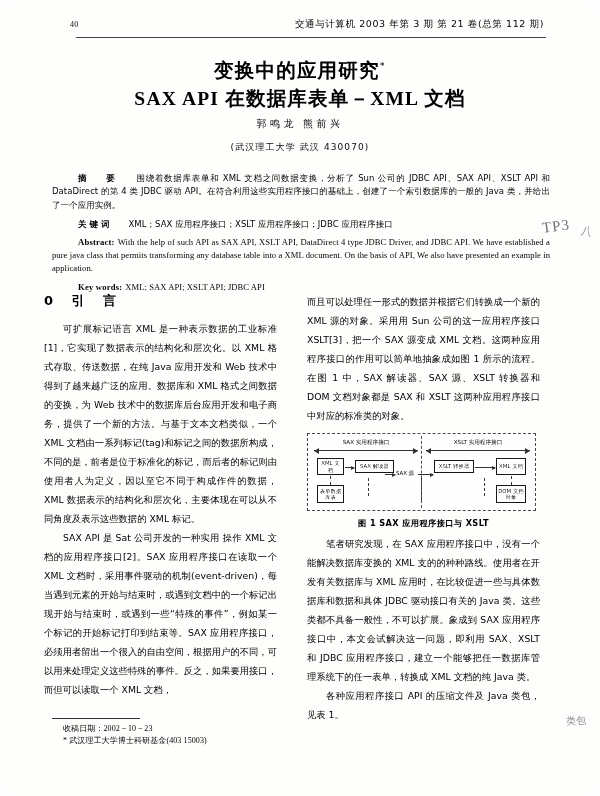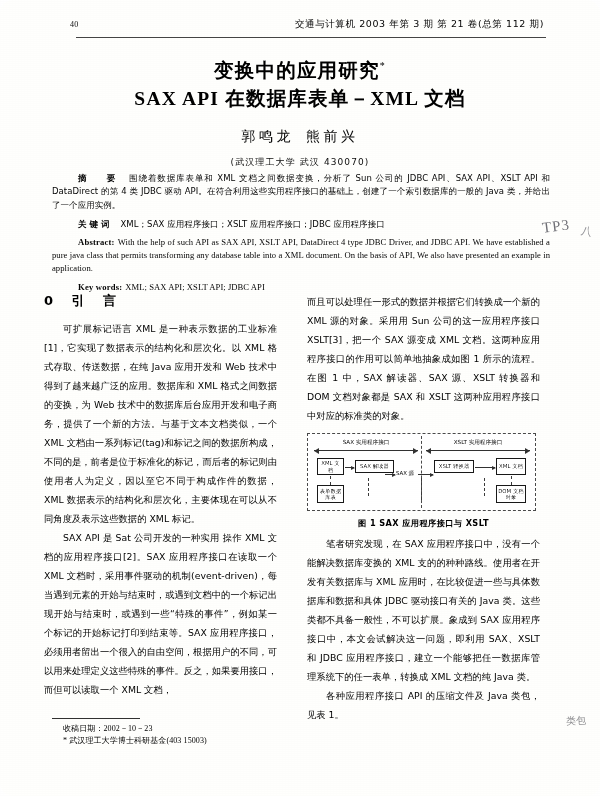--- a/index.html
+++ b/index.html
@@ -89,25 +89,25 @@
     letter-spacing: 1.2px;
     line-height: 28px;
     color: #111;
   }
   .title-line .sup {
     font-size: 10px;
     vertical-align: super;
     font-weight: normal;
   }
   #authors {
-    margin-top: 15px;
-    font-size: 14px;
+    margin-top: 4px;
+    font-size: 10px;
     letter-spacing: 3.5px;
     color: #262626;
-    font-family: Liberation Mono, monospace;
+    font-family: Liberation Serif, serif;
   }
   #affiliation {
     margin-top: 10px;
     font-size: 9px;
     letter-spacing: 1.1px;
     color: #2b2b2b;
     font-family: "DejaVu Sans", sans-serif;
   }
 
   
@@ -122,21 +122,21 @@
     line-height: 13.4px;
     text-align: justify;
     color: #1f1f1f;
     font-family: "DejaVu Sans", sans-serif;
     letter-spacing: .05px;
   }
   .ab-para.indent { text-indent: 26px; }
   .lbl {
     font-weight: bold;
     letter-spacing: 5px;
-    margin-right: 8px;
+    margin-right: 16px;
   }
   .lbl-en {
     font-weight: bold;
     letter-spacing: .2px;
     margin-right: 3px;
     font-family: "Liberation Serif", serif;
   }
   .en {
     font-family: "Liberation Serif", serif;
     font-size: 8.6px;

